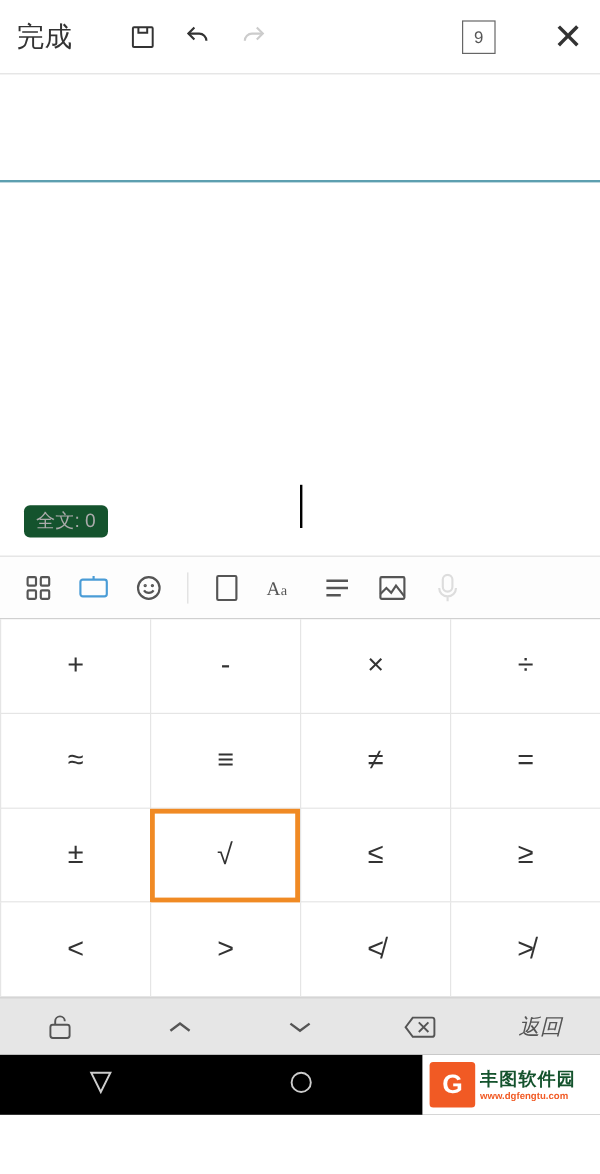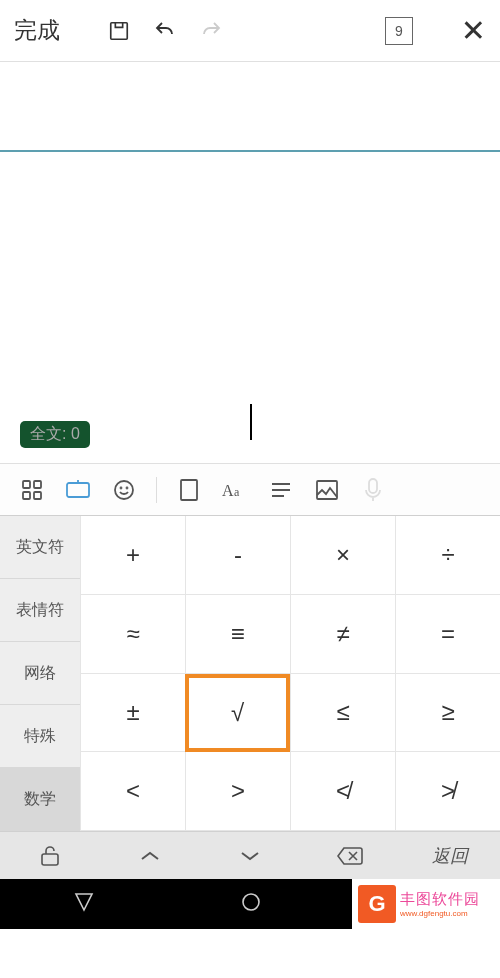--- a/index.html
+++ b/index.html
@@ -44,22 +44,22 @@
 .br-return { font-size: 18px; }
 
 
 .nav-bar { height: 50px; background: #000; display: flex; align-items: center; justify-content: space-around; }
 .nav-icon { color: #ccc; }
 
 
 .watermark { position: absolute; right: 0; bottom: 0; width: 148px; height: 50px; background: #fff; display: flex; align-items: center; padding-left: 6px; }
 .wm-logo { width: 38px; height: 38px; background: #f15a24; display: flex; align-items: center; justify-content: center; color: #fff; font-weight: bold; font-size: 22px; border-radius: 3px; }
 .wm-text { margin-left: 4px; display: flex; flex-direction: column; }
-.wm-main { font-size: 15px; font-weight: normal; color: #ec4899; letter-spacing: 1px; }
-.wm-sub { font-size: 8px; color: #f15a24; }
+.wm-main { font-size: 15px; font-weight: bold; color: #14532d; letter-spacing: 1px; }
+.wm-sub { font-size: 8px; color: #f15a24; font-weight: bold; }
 </style>
 </head>
 <body>
 
 <div class="container">
 
   <div class="top-toolbar">
     <span class="done-btn">完成</span>
     <span style="width:6px"></span>
     <span class="tb-icon">
@@ -143,27 +143,20 @@
     </span>
     <span class="mt-icon disabled" style="color:#ddd">
       <svg width="18" height="24" viewBox="0 0 18 24" fill="none" stroke="currentColor" stroke-width="1.8">
           <rect x="5" y="1" width="8" height="14" rx="4"></rect>
           <path d="M2 12a7 7 0 0 0 14 0M9 19v4"></path>
         </svg>
     </span>
   </div>
 
   <div class="sym-kbd">
-    <div class="cat-col">
-      <div class="cat-item">英文符</div>
-      <div class="cat-item">表情符</div>
-      <div class="cat-item">网络</div>
-      <div class="cat-item">特殊</div>
-      <div class="cat-item active">数学</div>
-    </div>
     <div class="sym-grid">
       <div class="sym-cell">+</div>
       <div class="sym-cell">-</div>
       <div class="sym-cell">×</div>
       <div class="sym-cell">÷</div>
       <div class="sym-cell">≈</div>
       <div class="sym-cell">≡</div>
       <div class="sym-cell">≠</div>
       <div class="sym-cell">=</div>
       <div class="sym-cell">±</div>

